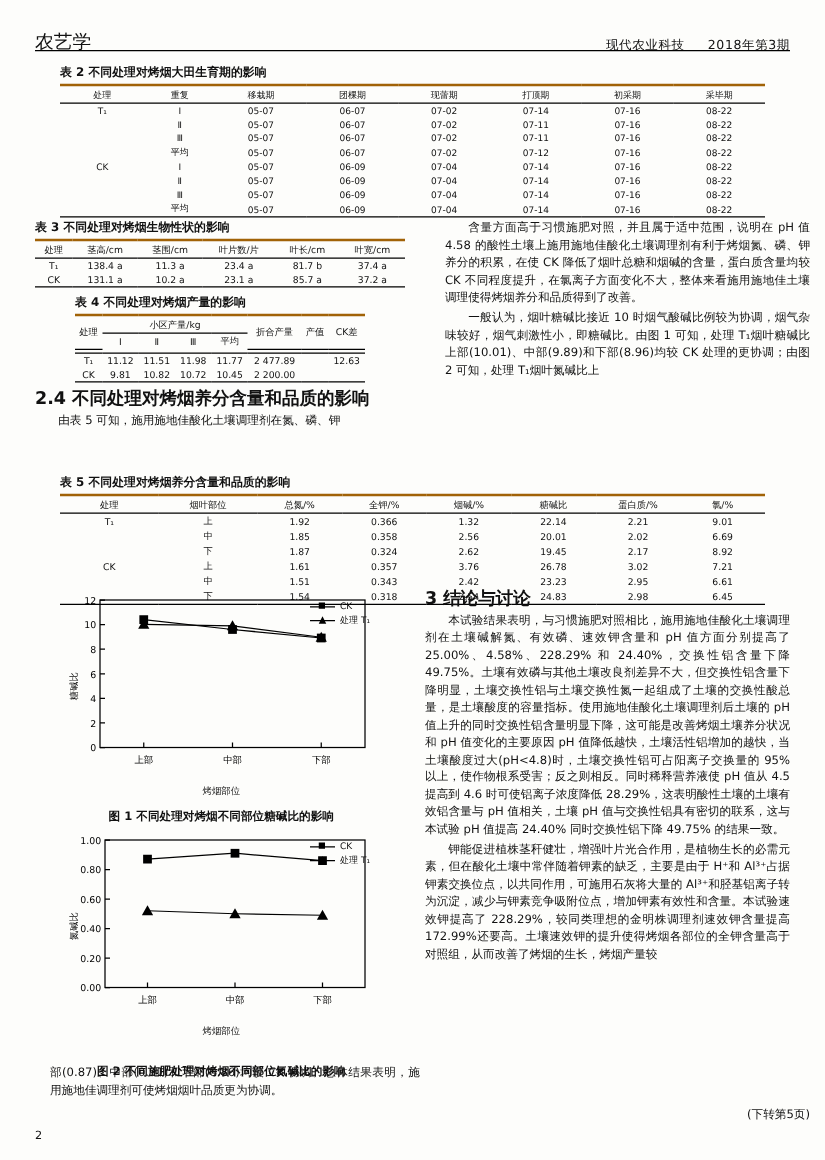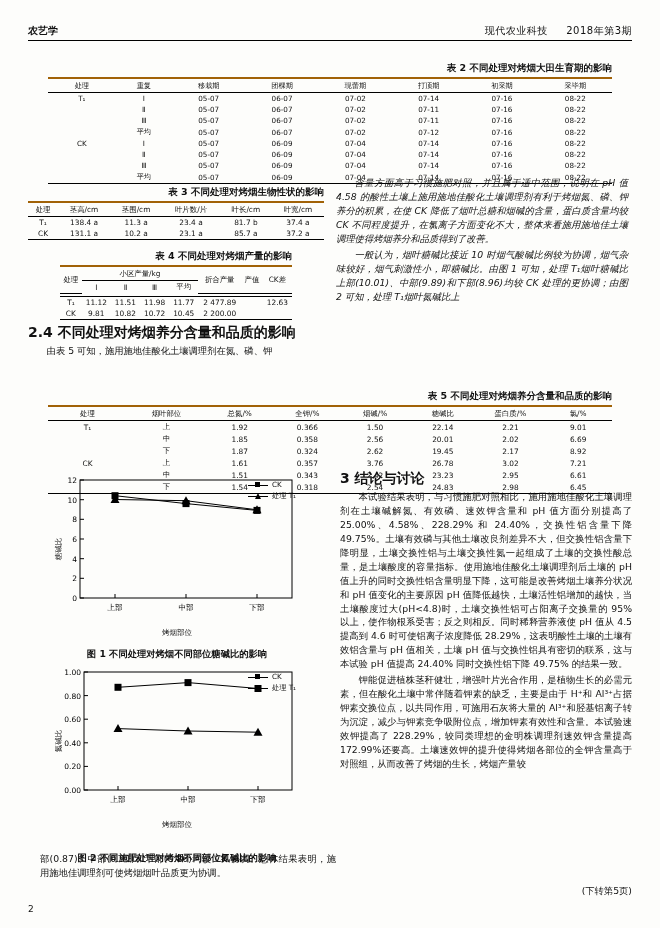--- a/index.html
+++ b/index.html
@@ -14,44 +14,44 @@
   .page{
     position:absolute;left:0;top:0;width:660px;height:928px;
     padding:0;box-sizing:border-box;
   }
   
   .runhead{
     position:absolute;left:28px;top:24px;width:604px;
     display:flex;justify-content:space-between;align-items:flex-end;
     font-size:9.5px;
   }
-  .runhead .left{font-size:10px;font-weight:bold;}
+  .runhead .left{font-size:15px;}
   .runhead .right{font-size:10px;letter-spacing:.5px;}
   .rule{
     position:absolute;left:28px;top:40px;width:604px;height:1px;background:#000;
   }
   
   .tbl-title{
-    text-align:right;font-size:9.5px;font-weight:bold;margin:10px 0 2px 0;
+    text-align:left;font-size:9.5px;font-weight:bold;margin:0 0 2px 0;
   }
   table.tb{
     border-collapse:collapse;width:100%;font-size:7.4px;
   }
   table.tb th,table.tb td{
     text-align:center;padding:1px 2px;white-space:nowrap;font-weight:normal;
   }
   table.tb thead tr:first-child th{border-top:2px solid #a16207;border-bottom:.6px solid #000;padding-top:2px;}
   table.tb tbody tr:last-child td{border-bottom:1px solid #000;}
   .sub-rule td{border-bottom:.6px solid #000;height:0;padding:0;}
   
   #t2-block{position:absolute;left:48px;top:52px;width:564px;}
   #t2-block table.tb{font-size:7.2px;}
   
   .col-left{position:absolute;left:28px;top:176px;width:296px;}
-  .col-right{position:absolute;left:336px;top:176px;width:292px;font-style:italic;}
+  .col-right{position:absolute;left:356px;top:176px;width:292px;}
   p.body{
     font-size:9.3px;line-height:1.5;margin:0 0 2px 0;text-align:justify;
     text-indent:2em;
   }
   p.noind{text-indent:0;}
   h4.sec{
     font-size:14px;font-weight:bold;margin:4px 0 2px 0;
   }
   
   .chartbox{position:relative;width:250px;height:150px;margin:6px auto 0 auto;}
@@ -75,21 +75,21 @@
   }
   .legend .mk.sq::after{transform:none;}
   .legend .mk.tri::after{
     width:0;height:0;background:none;border-left:3px solid transparent;border-right:3px solid transparent;
     border-bottom:6px solid #000;top:-3px;
   }
   .footer-num{
     position:absolute;left:28px;bottom:14px;font-size:9px;
   }
   .cont{
-    position:absolute;right:28px;bottom:30px;font-size:9.3px;
+    position:absolute;right:12px;bottom:30px;font-size:9.3px;
   }
   .tblwrap{margin-bottom:4px;}
   .t5wrap{position:absolute;left:48px;top:380px;width:564px;}
 </style>
 </head>
 <body>
 
 <div class="page">
 
   <div class="runhead">
@@ -308,21 +308,21 @@
           <th style="width:12%">蛋白质/%</th>
           <th style="width:12%">氯/%</th>
         </tr>
       </thead>
       <tbody>
         <tr>
           <td>T₁</td>
           <td>上</td>
           <td>1.92</td>
           <td>0.366</td>
-          <td>1.50</td>
+          <td>1.32</td>
           <td>22.14</td>
           <td>2.21</td>
           <td>9.01</td>
         </tr>
         <tr>
           <td></td>
           <td>中</td>
           <td>1.85</td>
           <td>0.358</td>
           <td>2.56</td>

